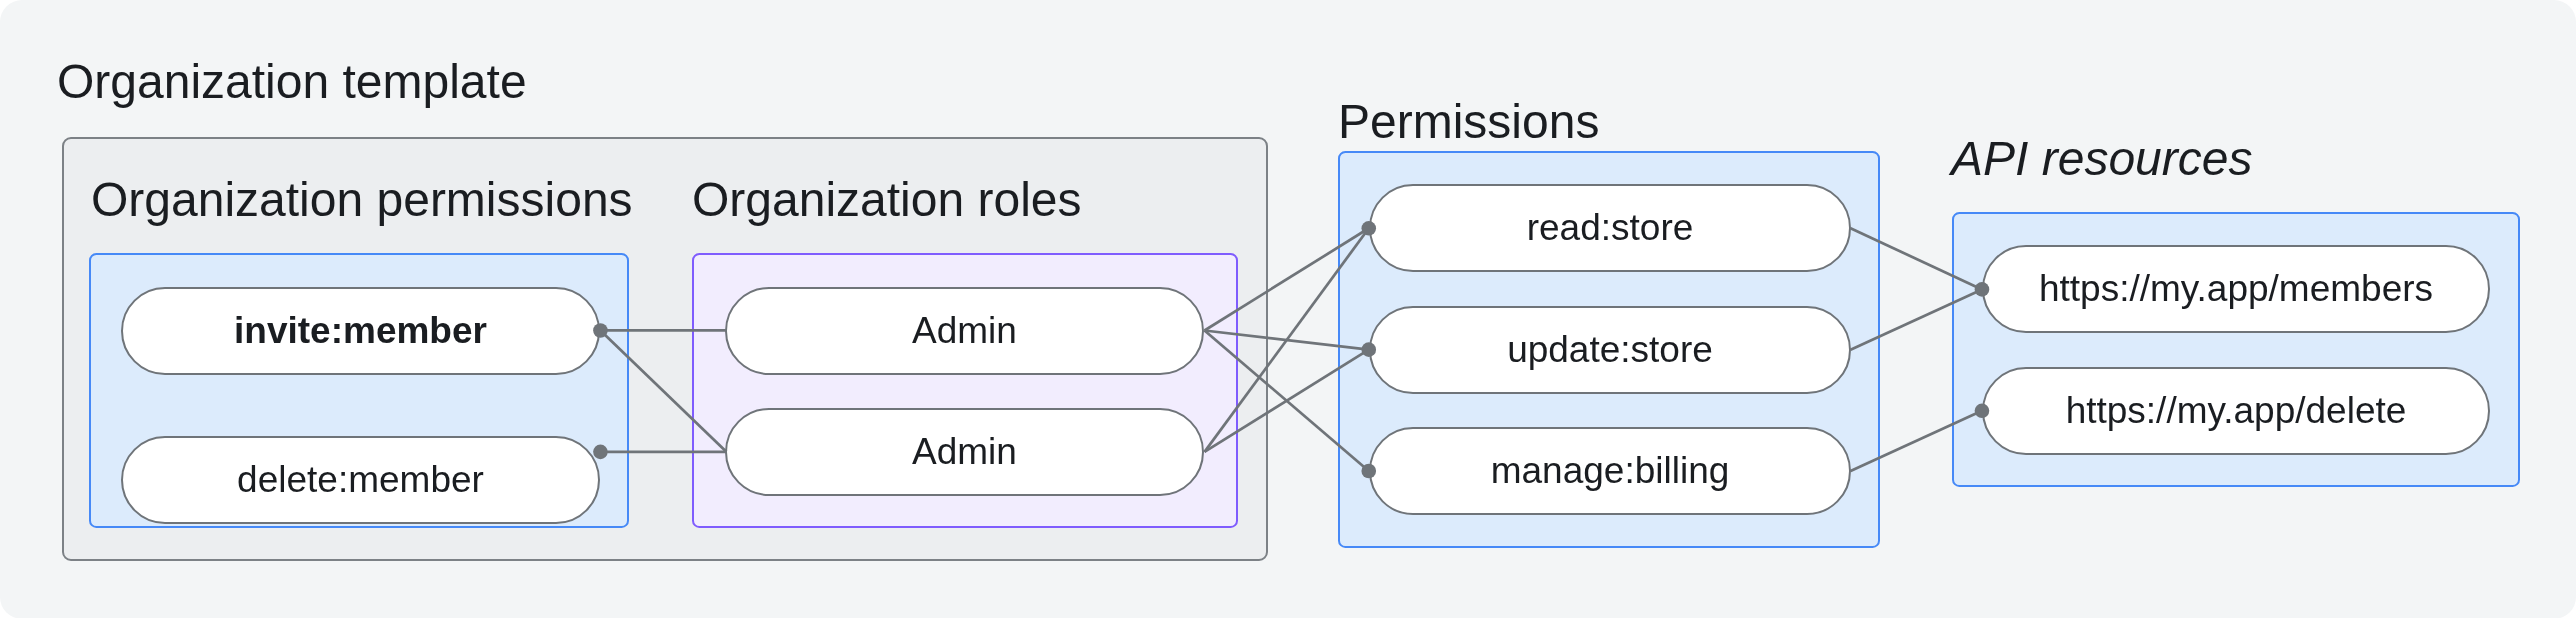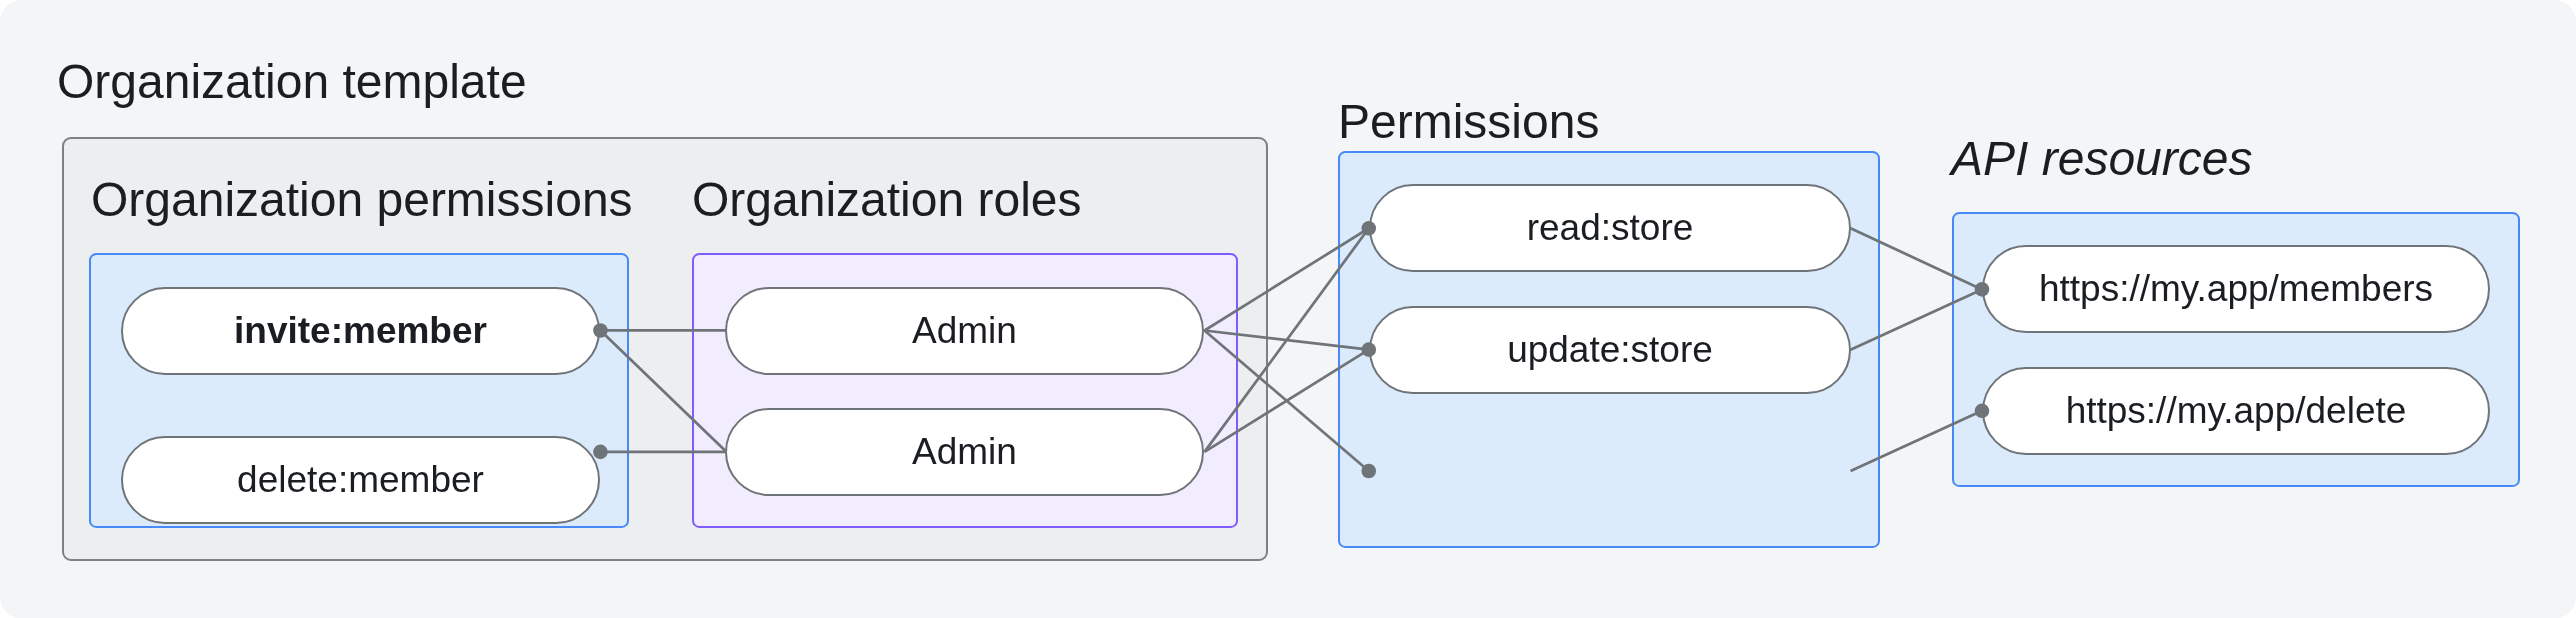--- a/index.html
+++ b/index.html
@@ -105,20 +105,21 @@
   <div class="pill" style="left:121px; top:408px; width:479px; height:88px;margin-top:28px;">delete:member</div>
 
   <div class="pill" style="left:725px; top:287px; width:479px; height:88px;">Admin</div>
 
   <div class="pill" style="left:725px; top:408px; width:479px; height:88px;">Admin</div>
 
   <div class="pill" style="left:1369px; top:306px; width:482px; height:88px;">update:store</div>
 
   <div class="pill" style="left:1369px; top:184px; width:482px; height:88px;">read:store</div>
 
+  <div class="pill" style="left:1369px; top:427px; width:482px; height:88px;">manage:billing</div>
 
   <div class="pill" style="left:1982px; top:245px; width:508px; height:88px;">https://my.app/members</div>
 
   <div class="pill" style="left:1982px; top:367px; width:508px; height:88px;">https://my.app/delete</div>
 
   <svg class="edge-layer" viewBox="0 0 2823 678">
 
     <line x1="658" y1="362" x2="796" y2="362"></line>
     <line x1="658" y1="362" x2="796" y2="495"></line>
     <line x1="658" y1="495" x2="796" y2="495"></line>

